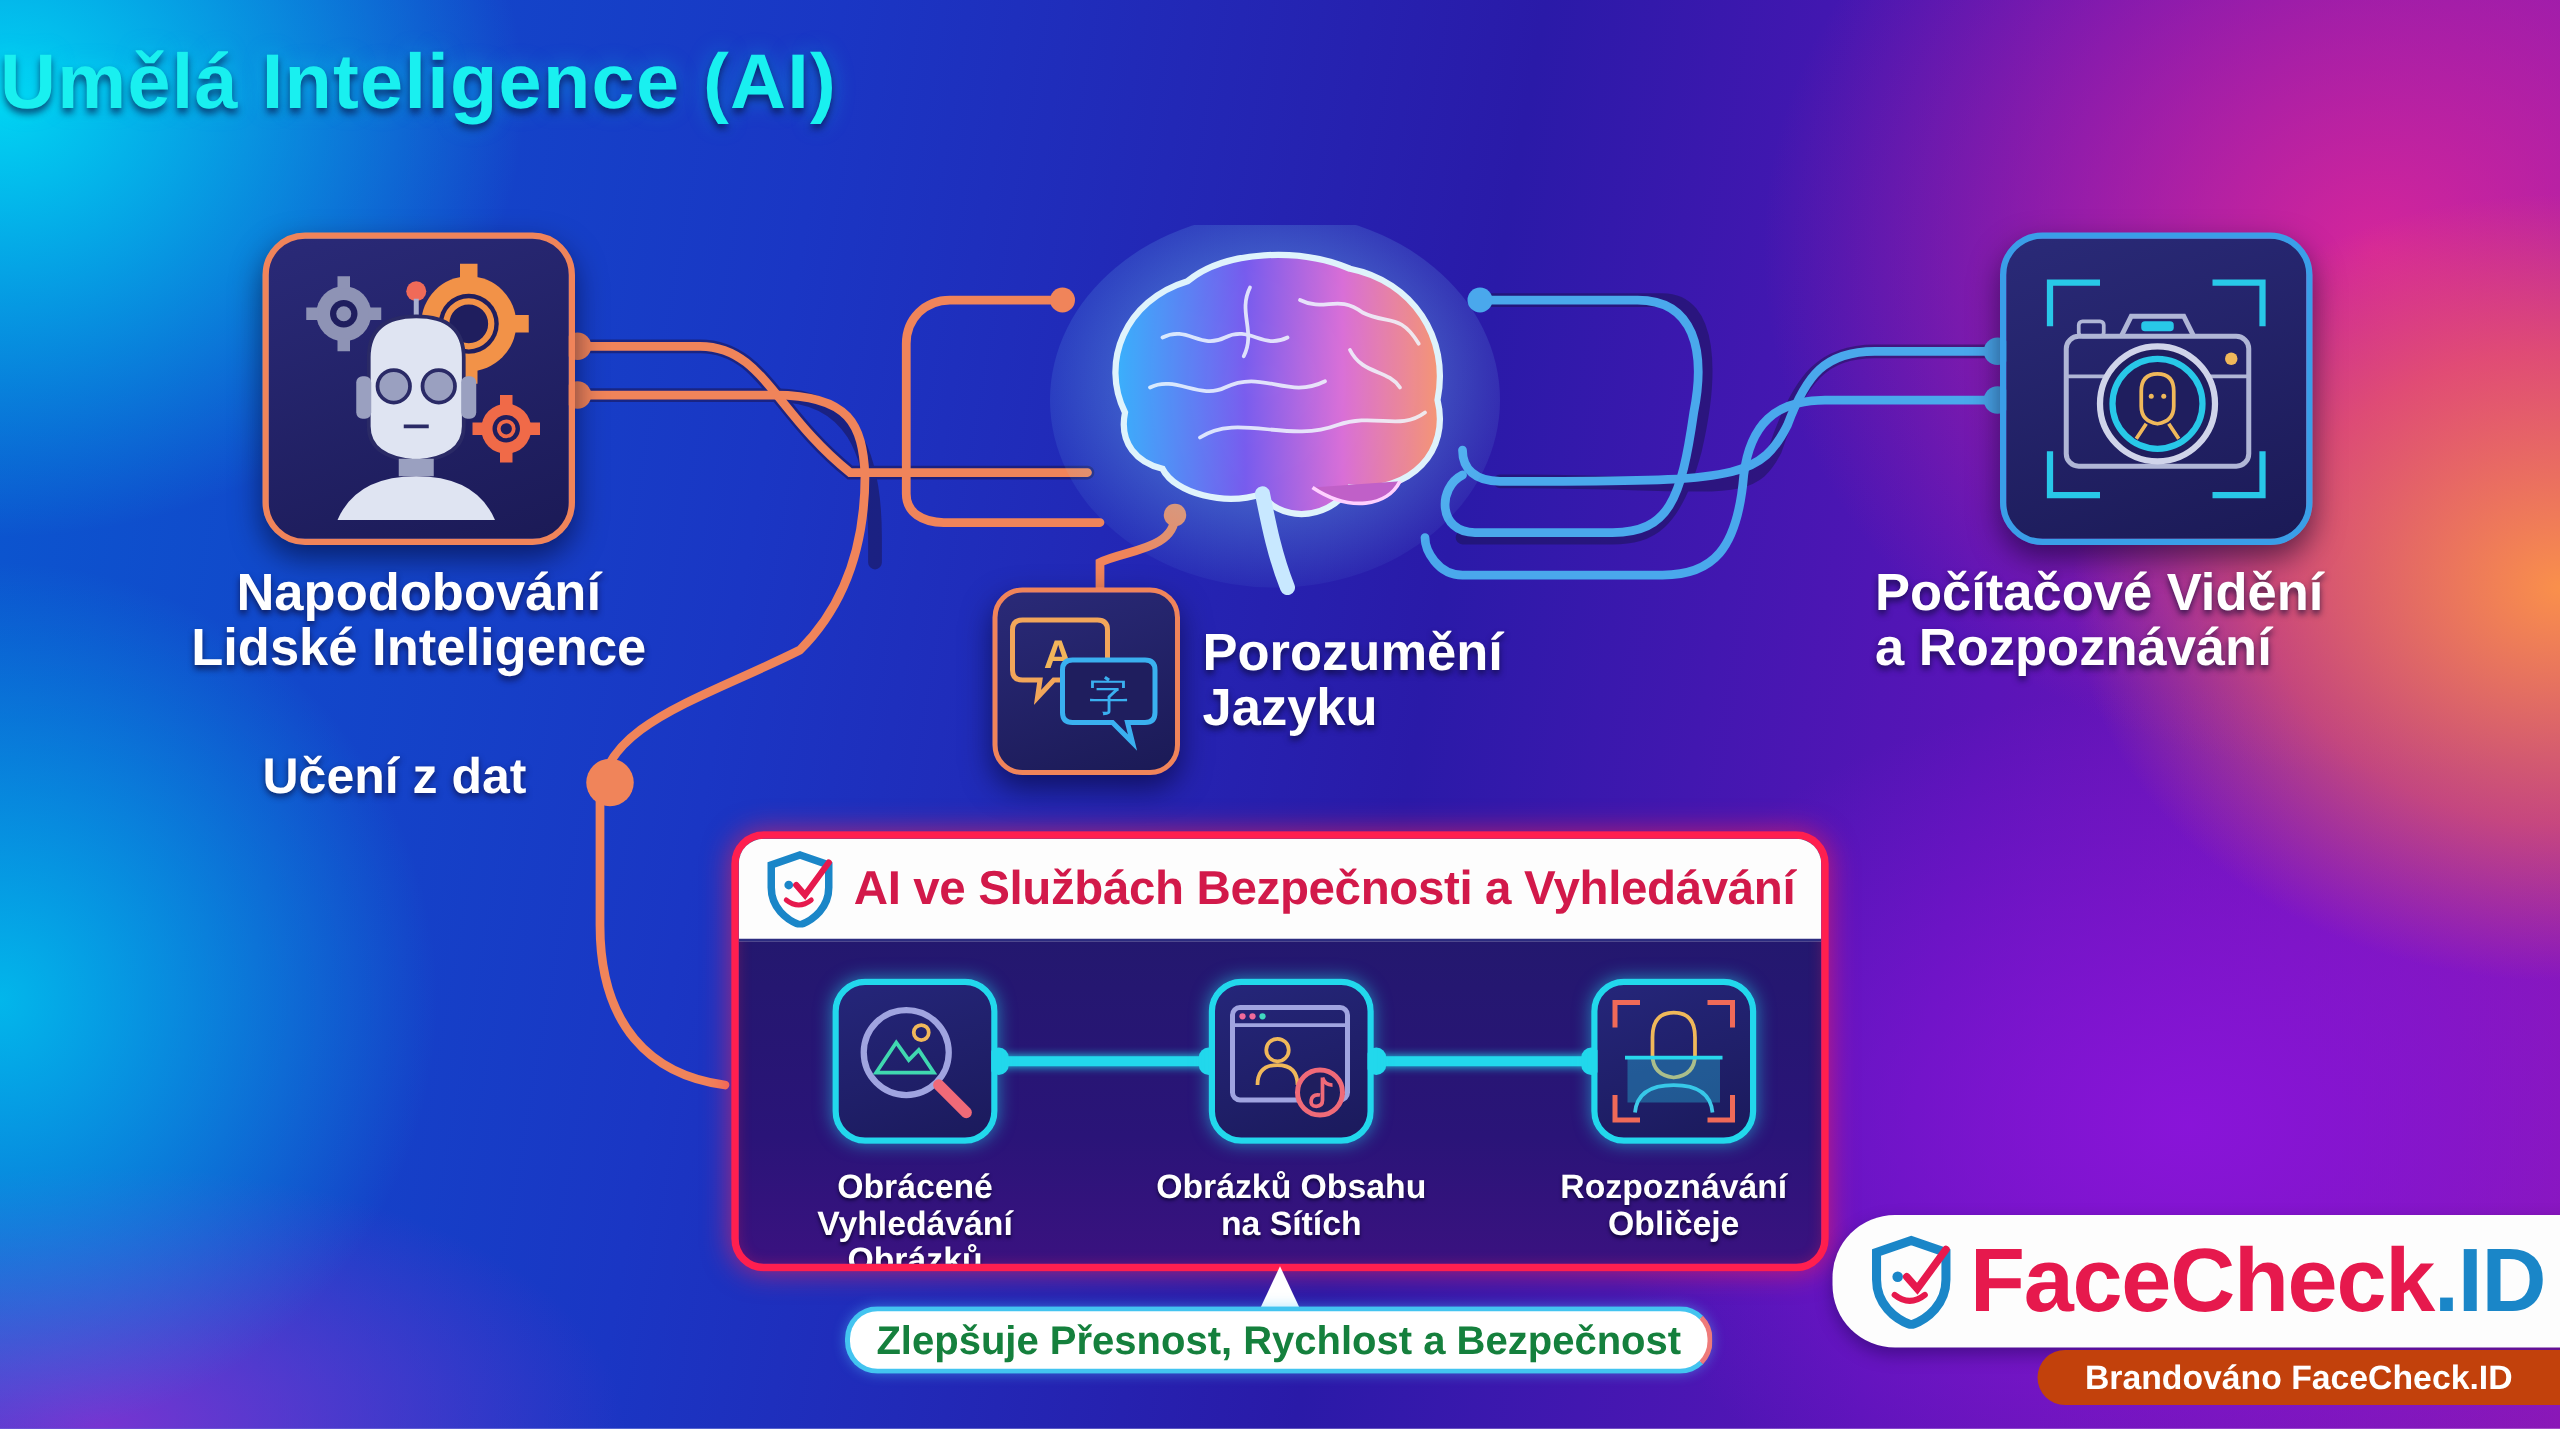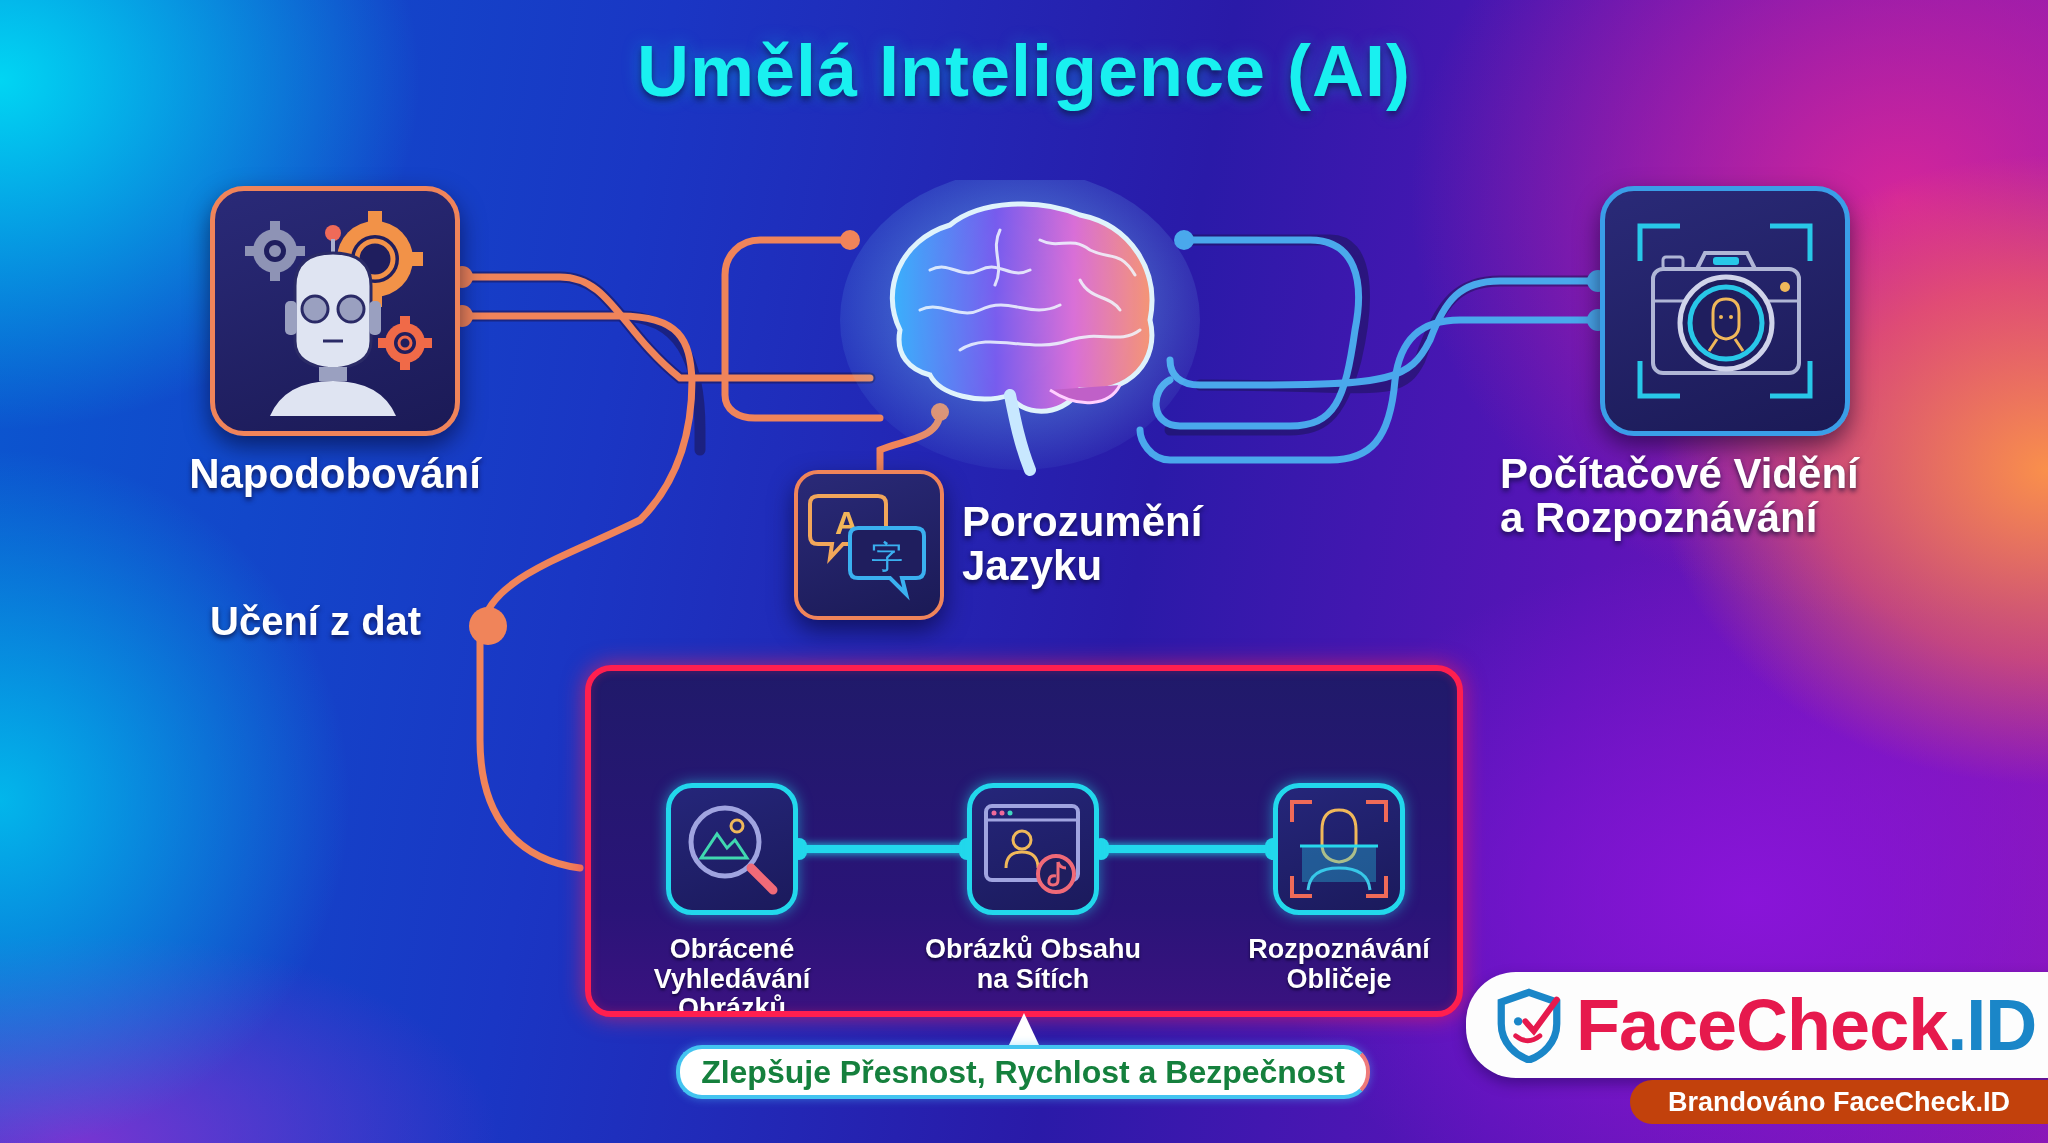--- a/index.html
+++ b/index.html
@@ -12,23 +12,23 @@
       radial-gradient(ellipse 700px 600px at 1900px 200px, rgba(230,40,150,0.85), rgba(200,30,160,0) 70%),
       radial-gradient(ellipse 600px 500px at 0px 80px, rgba(0,220,245,0.95), rgba(0,160,230,0) 70%),
       radial-gradient(ellipse 500px 500px at 0px 800px, rgba(0,200,240,0.85), rgba(0,140,230,0) 70%),
       radial-gradient(ellipse 600px 300px at 80px 1143px, rgba(130,50,210,0.9), rgba(100,40,200,0) 70%),
       radial-gradient(ellipse 700px 500px at 1750px 900px, rgba(140,20,220,0.9), rgba(110,20,200,0) 70%),
       linear-gradient(100deg, #0a58d0 0%, #1a36c4 30%, #2a1aa8 55%, #5a14b8 75%, #8a18b4 100%);
   }
   .abs { position: absolute; }
 
   .title {
-    left: 0; width: 2048px; top: 30px; text-align: center;
+    left: 0; width: 2048px; top: 30px; text-align: left;
     font-family: "Liberation Sans", sans-serif; font-weight: bold;
-    font-size: 72px; color: #19f0f0; letter-spacing: 1px;
+    font-size: 62px; color: #19f0f0; letter-spacing: 1px;
     text-shadow: 0 4px 6px rgba(10,10,60,0.65), 0 0 18px rgba(0,240,255,0.35);
   }
 
   svg.lines { left: 0; top: 0; width: 2048px; height: 1143px; pointer-events: none; }
 
   .tile {
     border-radius: 34px; background: linear-gradient(160deg, #2a2a78, #1b1a56);
     box-shadow: 0 10px 24px rgba(0,0,30,0.55);
   }
   .tile-robot { left: 210px; top: 186px; width: 250px; height: 250px; border: 5px solid #f0845a; }
@@ -184,20 +184,21 @@
     <rect x="154" y="110" width="12" height="34" rx="5" fill="#9aa0c0"></rect>
     <circle cx="100" cy="118" r="13" fill="#9aa0c0" stroke="#2a2a66" stroke-width="3"></circle>
     <circle cx="136" cy="118" r="13" fill="#9aa0c0" stroke="#2a2a66" stroke-width="3"></circle>
     <line x1="108" y1="150" x2="128" y2="150" stroke="#2a2a66" stroke-width="3"></line>
     <rect x="104" y="176" width="28" height="14" fill="#9aa0c0"></rect>
     <path d="M55 225 Q70 190 118 190 Q166 190 181 225 Z" fill="#dfe4f2"></path>
   </svg>
 </div>
 <div class="abs label label-robot">
   <div>Napodobování</div>
+  <div>Lidské Inteligence</div>
 </div>
 
 <svg class="abs brain" viewBox="0 0 360 300">
   <defs>
     <radialGradient id="bglow" cx="50%" cy="45%" r="60%">
       <stop offset="0%" stop-color="#ffffff" stop-opacity="0.5"></stop>
       <stop offset="60%" stop-color="#80e0ff" stop-opacity="0.25"></stop>
       <stop offset="100%" stop-color="#80e0ff" stop-opacity="0"></stop>
     </radialGradient>
     <linearGradient id="bfill" x1="0" x2="1" y1="0" y2="0">
@@ -257,20 +258,29 @@
   </svg>
 </div>
 <div class="abs label label-camera">
   <div>Počítačové Vidění</div>
   <div>a Rozpoznávání</div>
 </div>
 
 <div class="abs label label-learn">Učení z dat</div>
 
 <div class="abs panel">
+  <div class="panel-header">
+    <svg width="58" height="62" viewBox="0 0 58 62">
+      <path d="M29 4 L52 12 V30 C52 46 40 56 29 60 C18 56 6 46 6 30 V12 Z" fill="none" stroke="#1a86c8" stroke-width="6"></path>
+      <circle cx="20" cy="28" r="3.5" fill="#1a86c8"></circle>
+      <path d="M18 40 Q28 48 38 40" fill="none" stroke="#e6194d" stroke-width="4" stroke-linecap="round"></path>
+      <path d="M26 28 L33 36 L52 10" fill="none" stroke="#e6194d" stroke-width="5" stroke-linecap="round"></path>
+    </svg>
+    <span class="panel-header-text">AI ve Službách Bezpečnosti a Vyhledávání</span>
+  </div>
 
   <div class="svc-link link-1"></div>
   <div class="svc-link link-2"></div>
   <div class="svc-dot" style="left:200px"></div>
   <div class="svc-dot" style="left:368px"></div>
   <div class="svc-dot" style="left:502px"></div>
   <div class="svc-dot" style="left:674px"></div>
 
   <div class="svc-tile svc-1">
     <svg width="122" height="122" viewBox="0 0 122 122">

